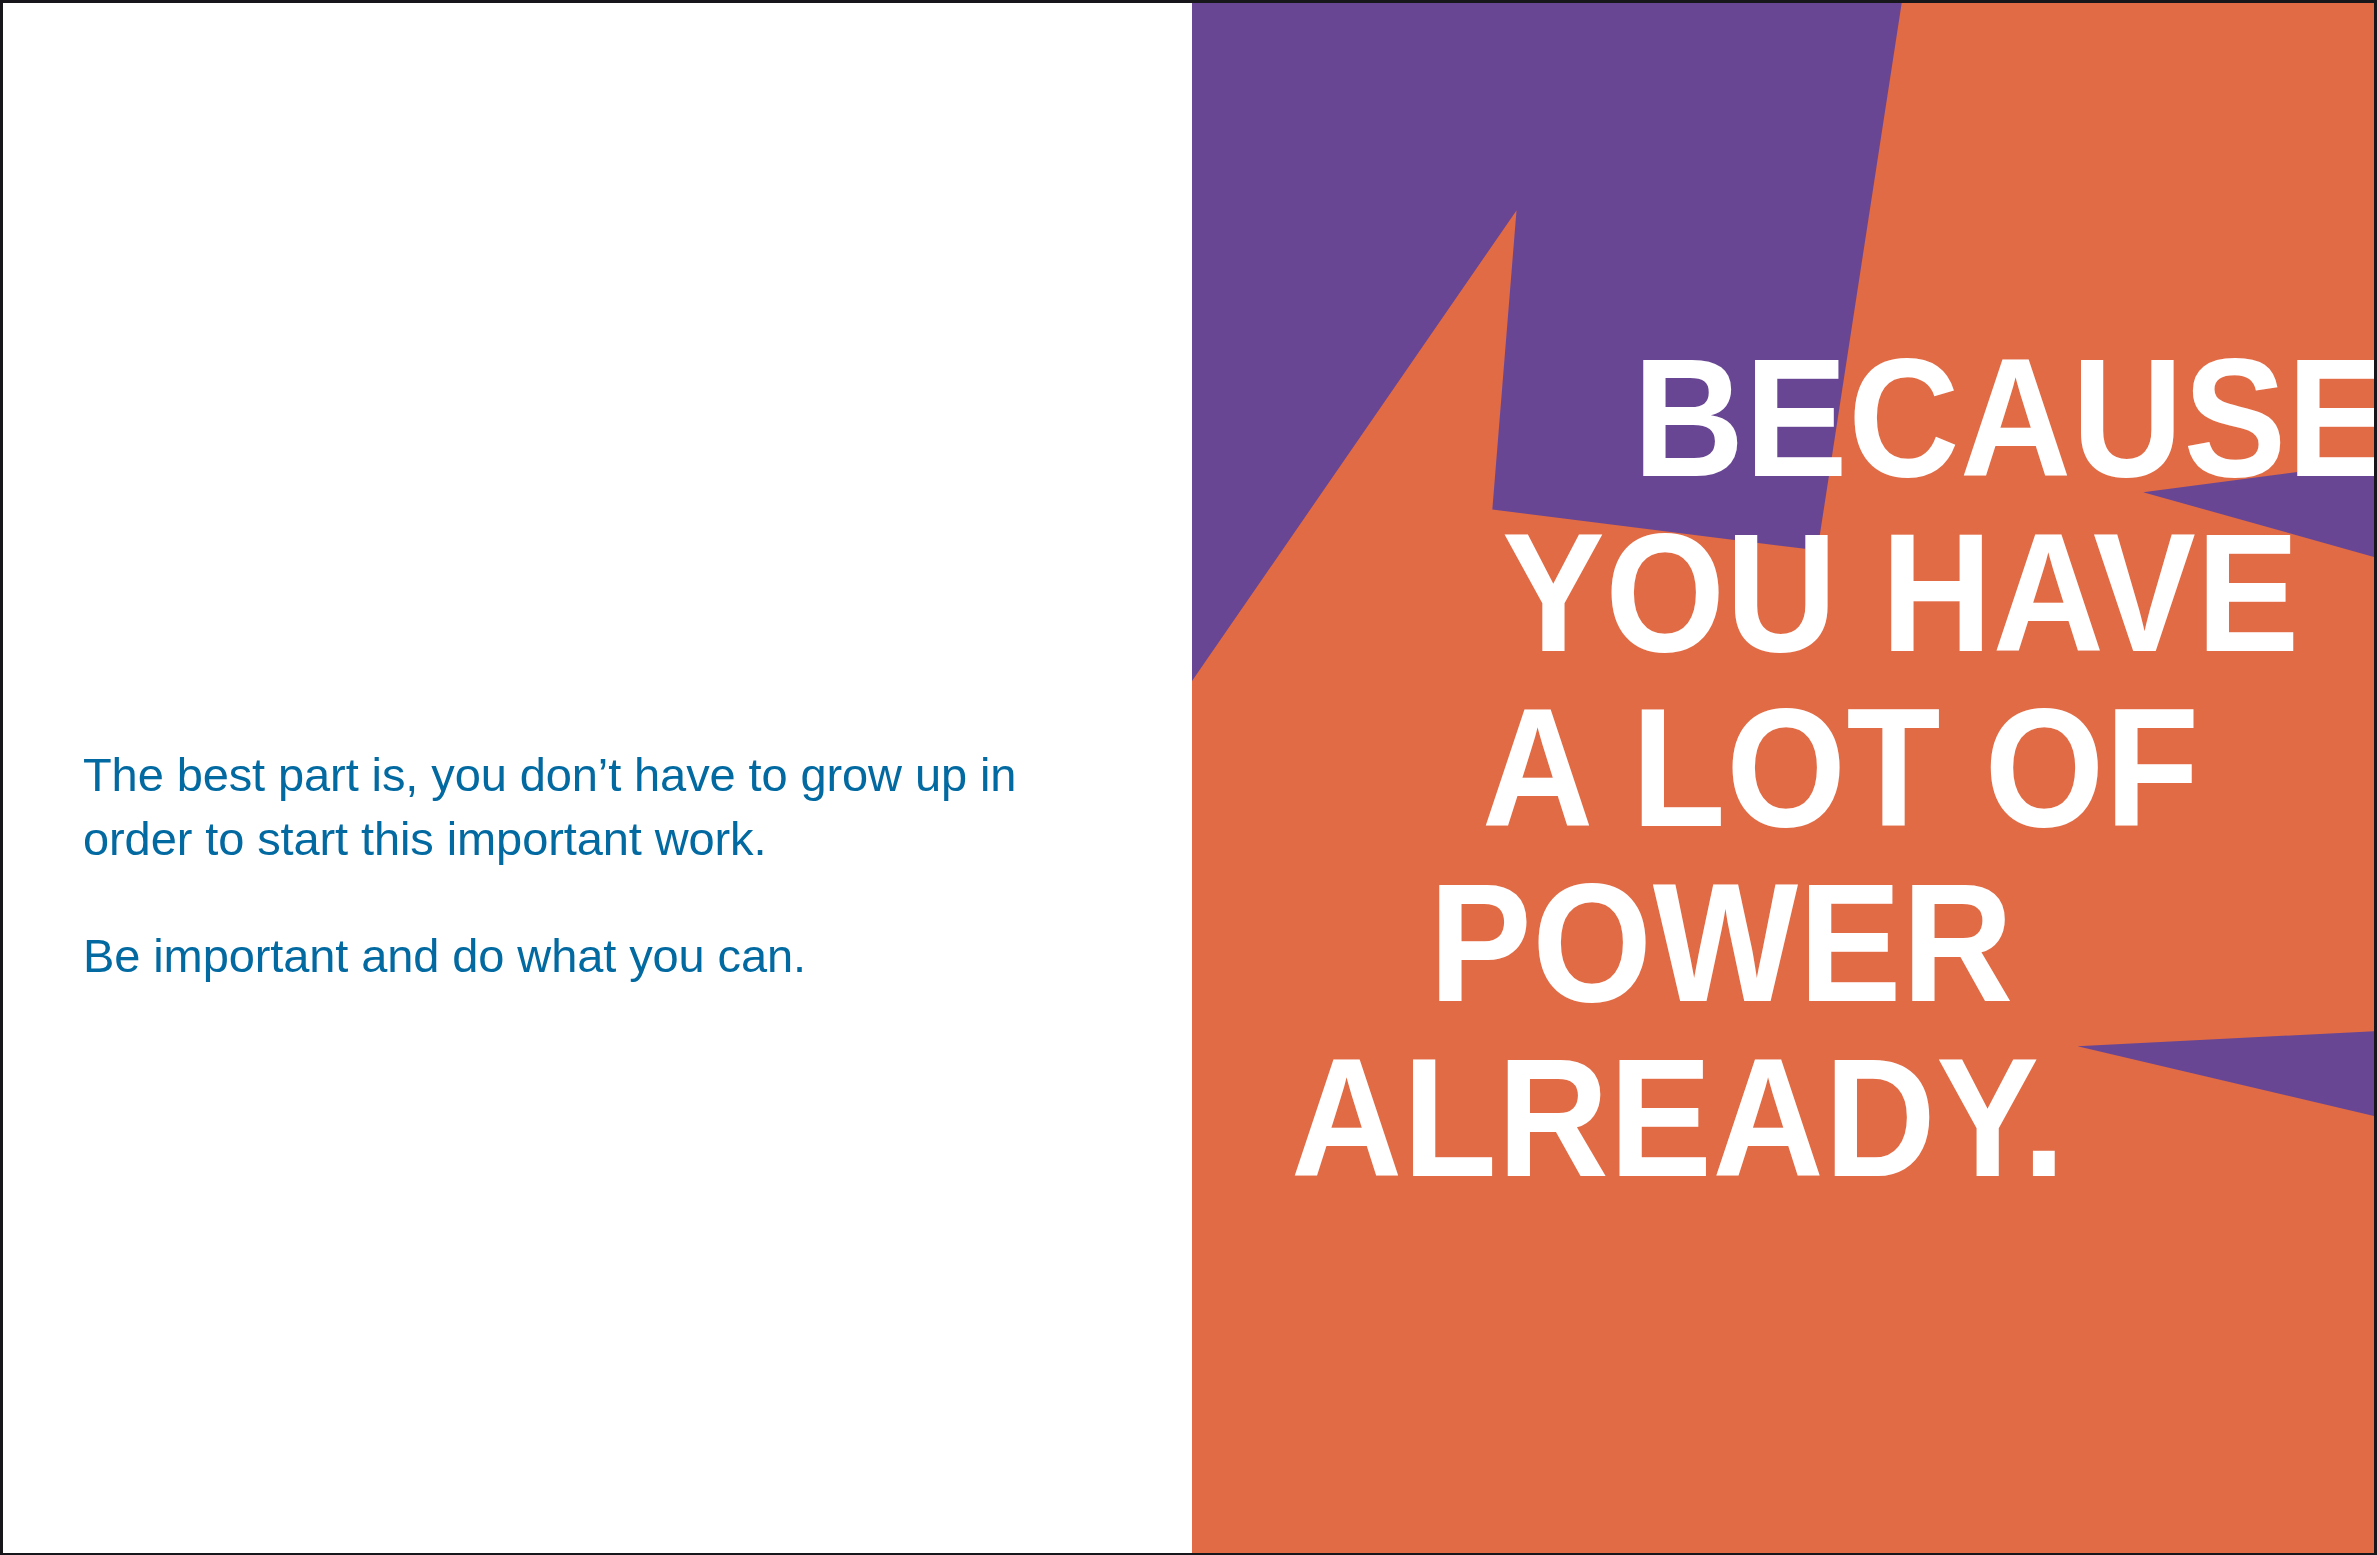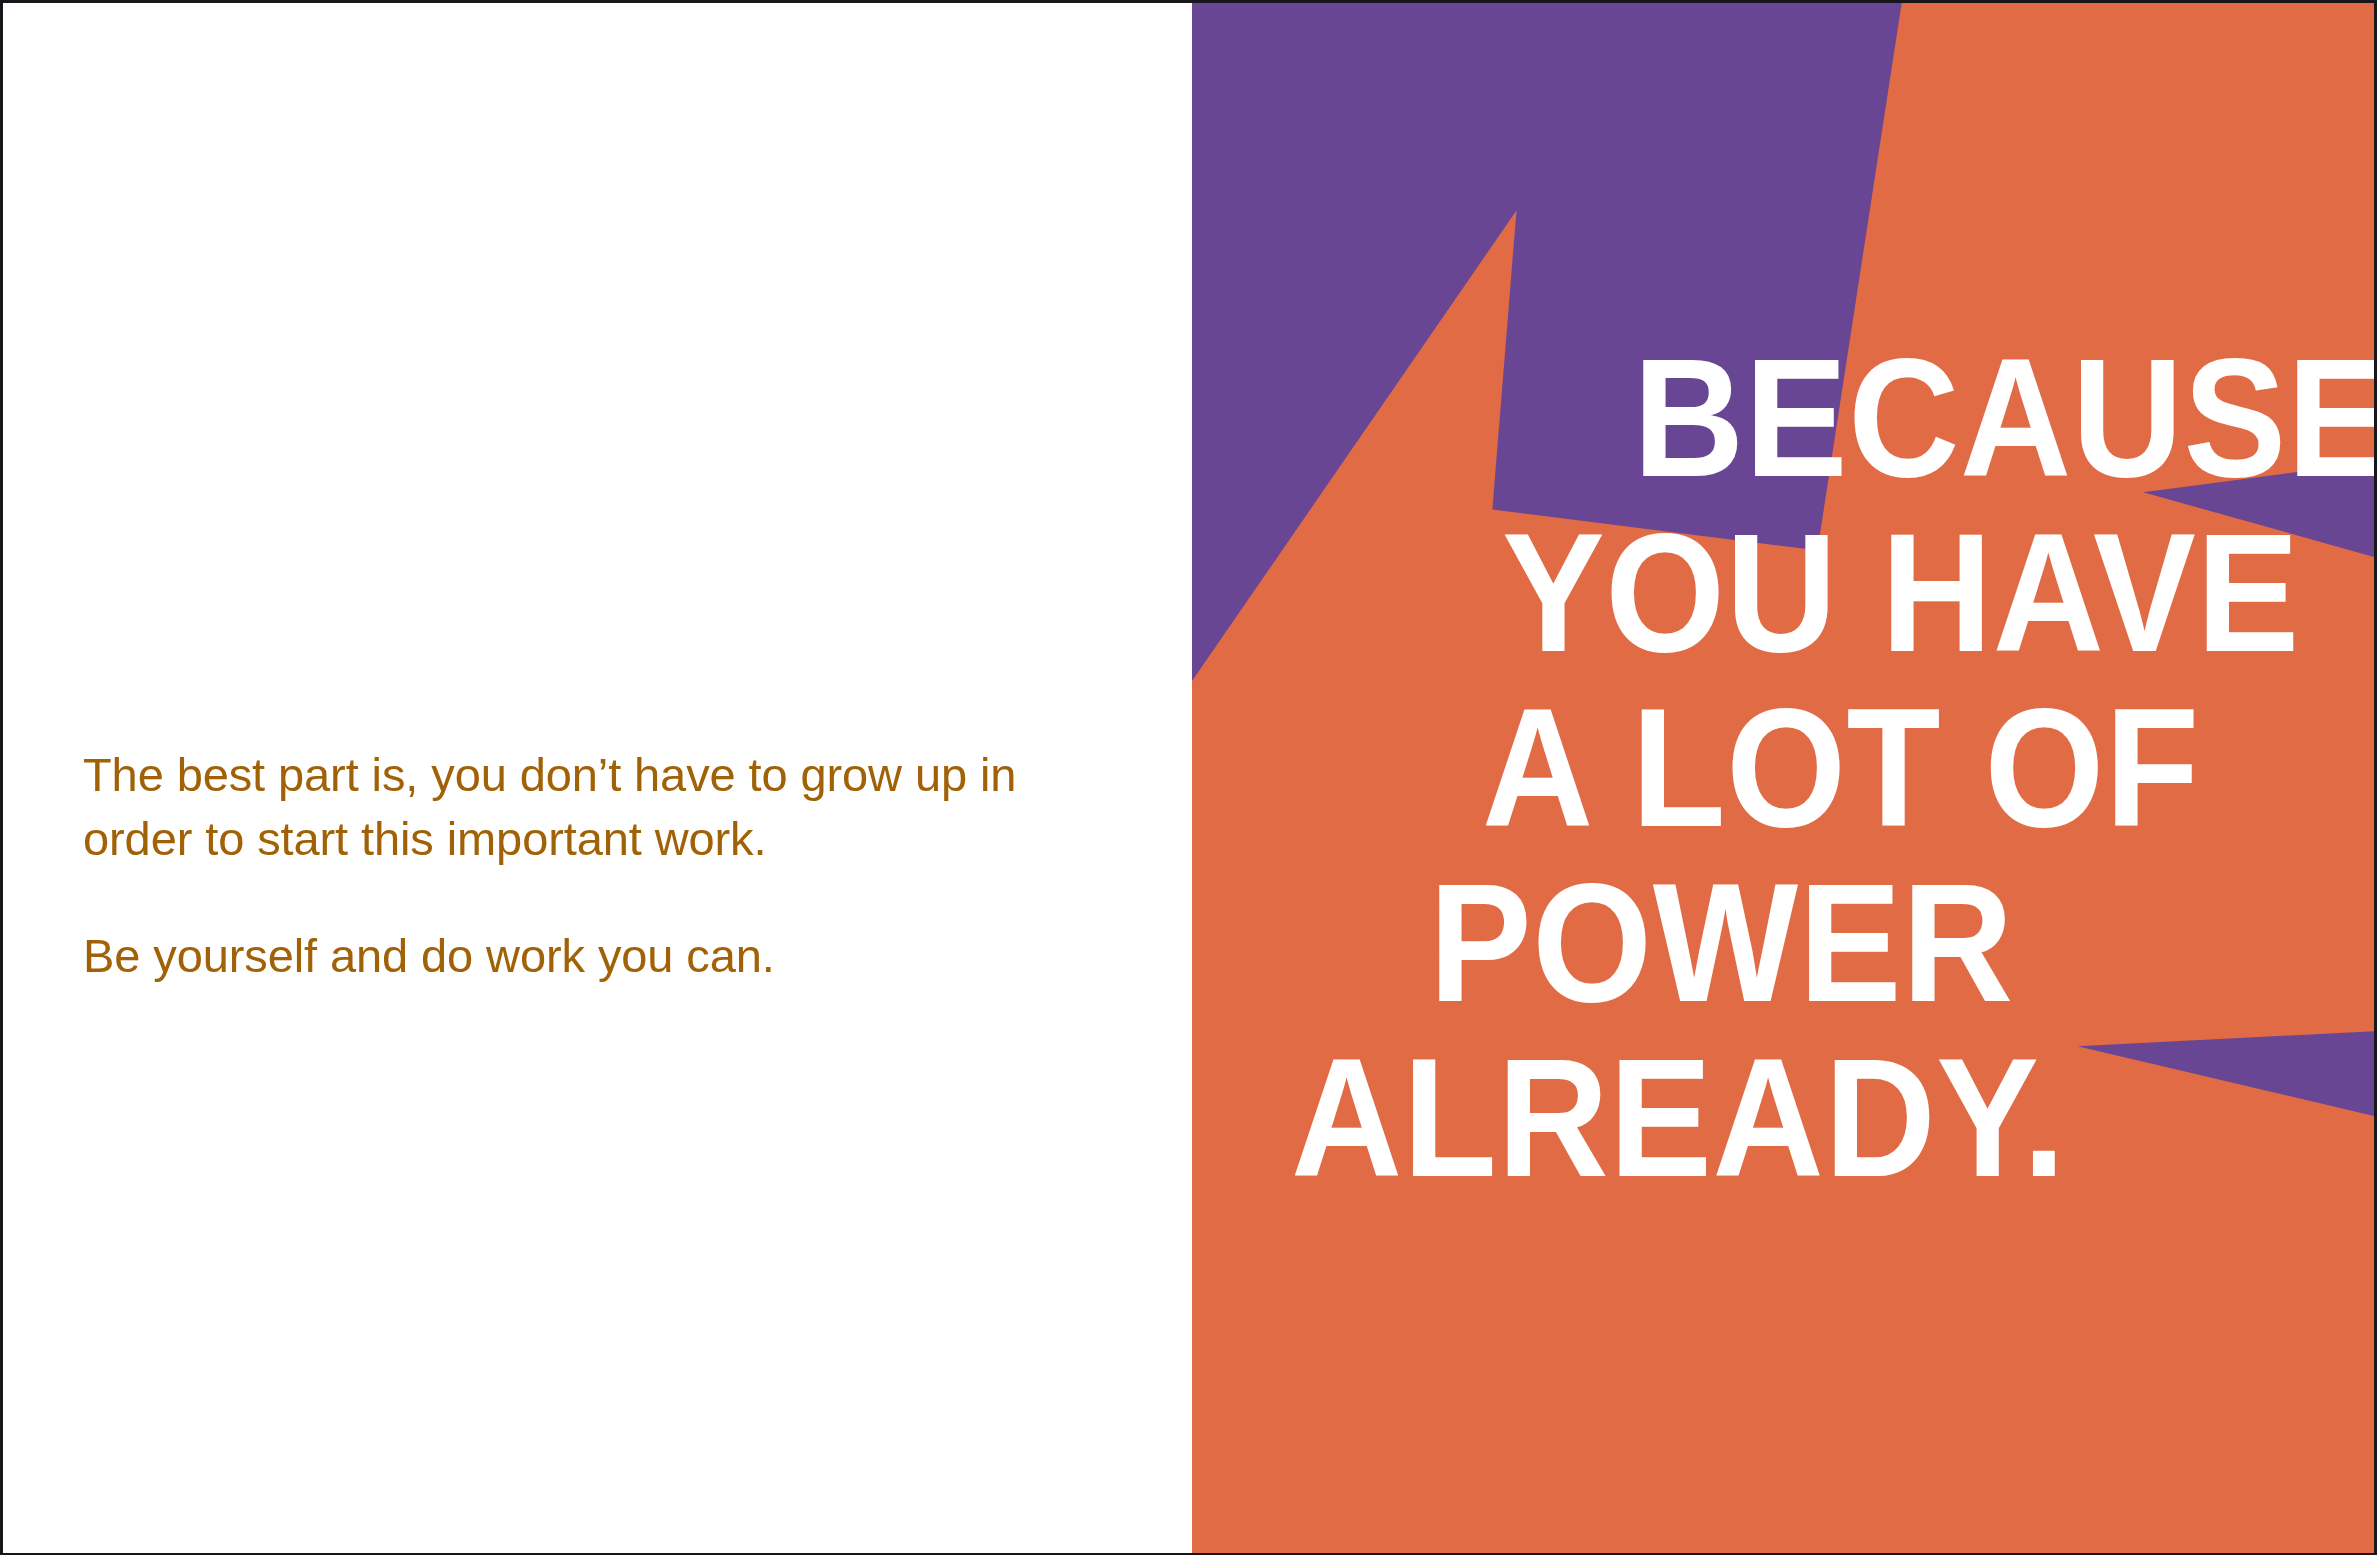--- a/index.html
+++ b/index.html
@@ -29,21 +29,21 @@
     background: #ffffff;
   }
   .body-copy {
     position: absolute;
     left: 80px;
     top: 740px;
     width: 1053px;
   }
   .para {
     margin: 0;
-    color: #a16207;
+    color: #0369a1;
     font-family: "Liberation Sans", sans-serif;
     font-size: 47px;
     line-height: 1.36;
     font-weight: 500;
     letter-spacing: -0.1px;
   }
   .para + .para {
     margin-top: 53px;
   }
 
@@ -94,21 +94,21 @@
   .hline-5 { left: 99px; top: 1042px; transform: scale(1.00, 1.10); }
 </style>
 </head>
 <body>
 
 <div class="page">
 
   <div class="left-page">
     <div class="body-copy">
       <p class="para">The best part is, you don’t have to grow up in order to start this important work.</p>
-      <p class="para">Be yourself and do work you can.</p>
+      <p class="para">Be important and do what you can.</p>
     </div>
   </div>
 
   <div class="right-page">
 
     <svg class="bolt" viewBox="0 0 1920 2513" preserveAspectRatio="none">
       <polygon fill="#e06b45" points="1146,0 1920,0 1920,740 1536,790 1920,898 1920,1660 1430,1685 1920,1800 1920,2513 0,2513 0,1095 524,335 485,818 1010,884"></polygon>
     </svg>
 
     <div class="headline">

